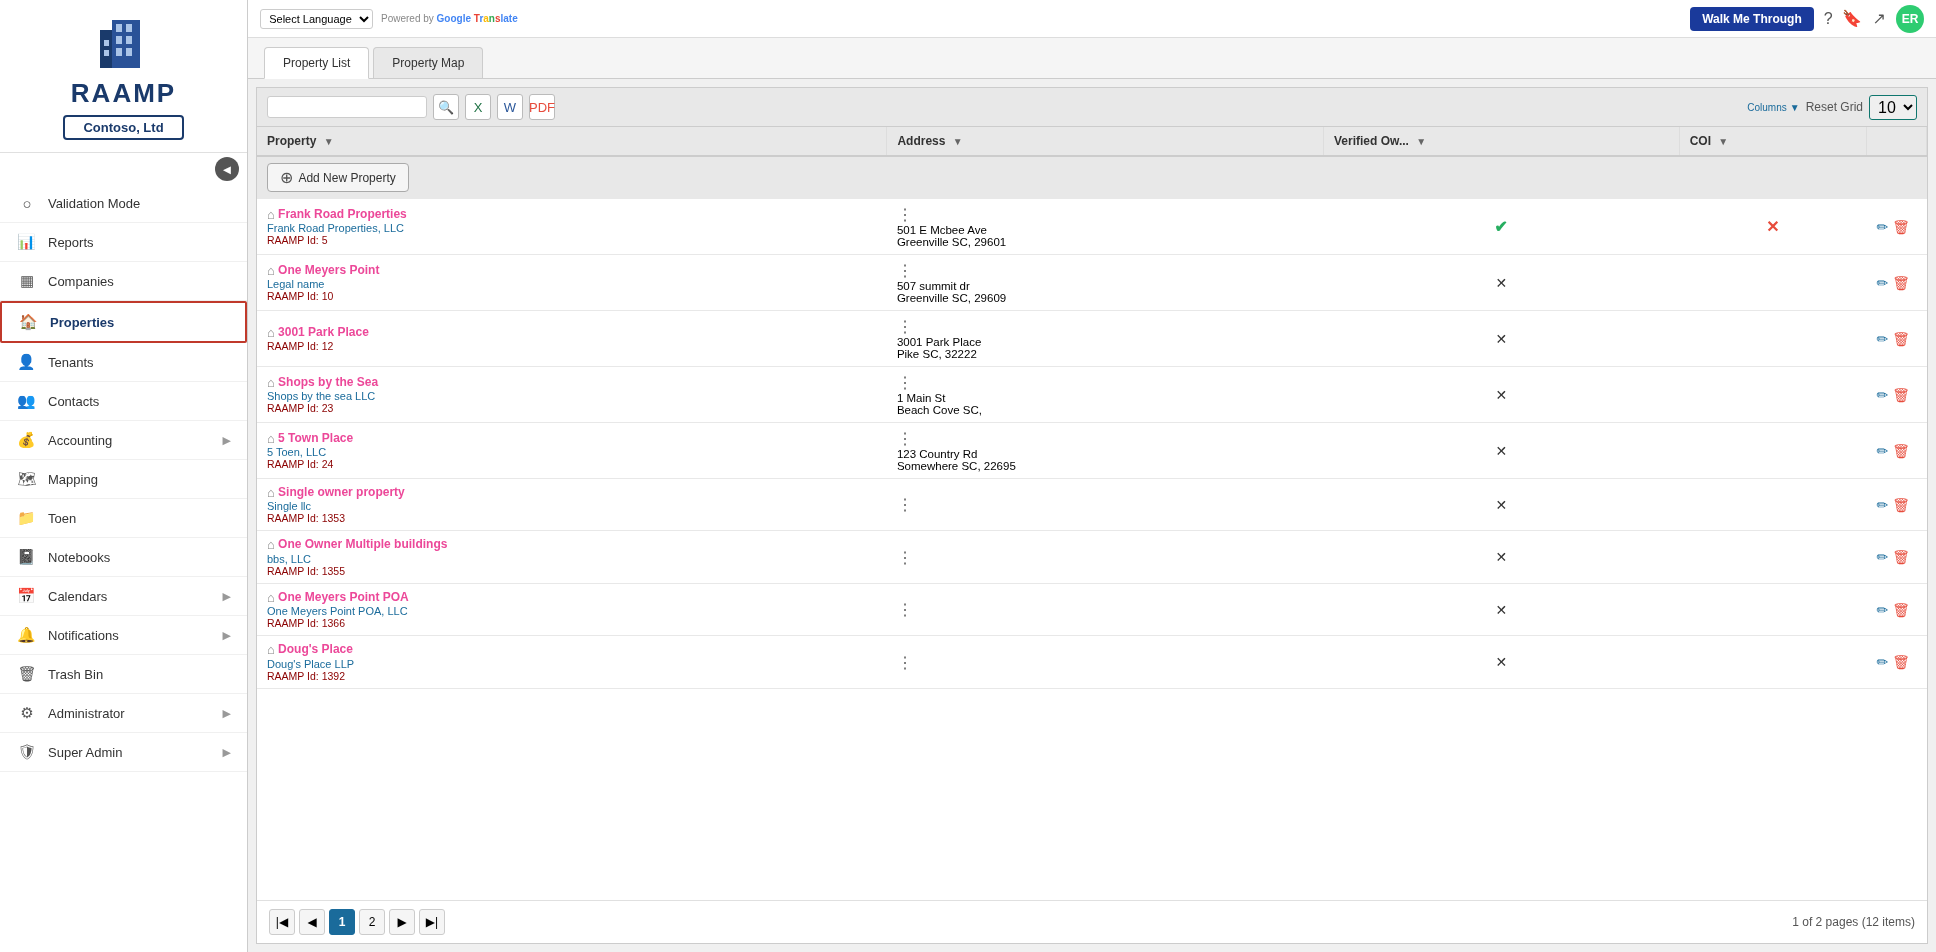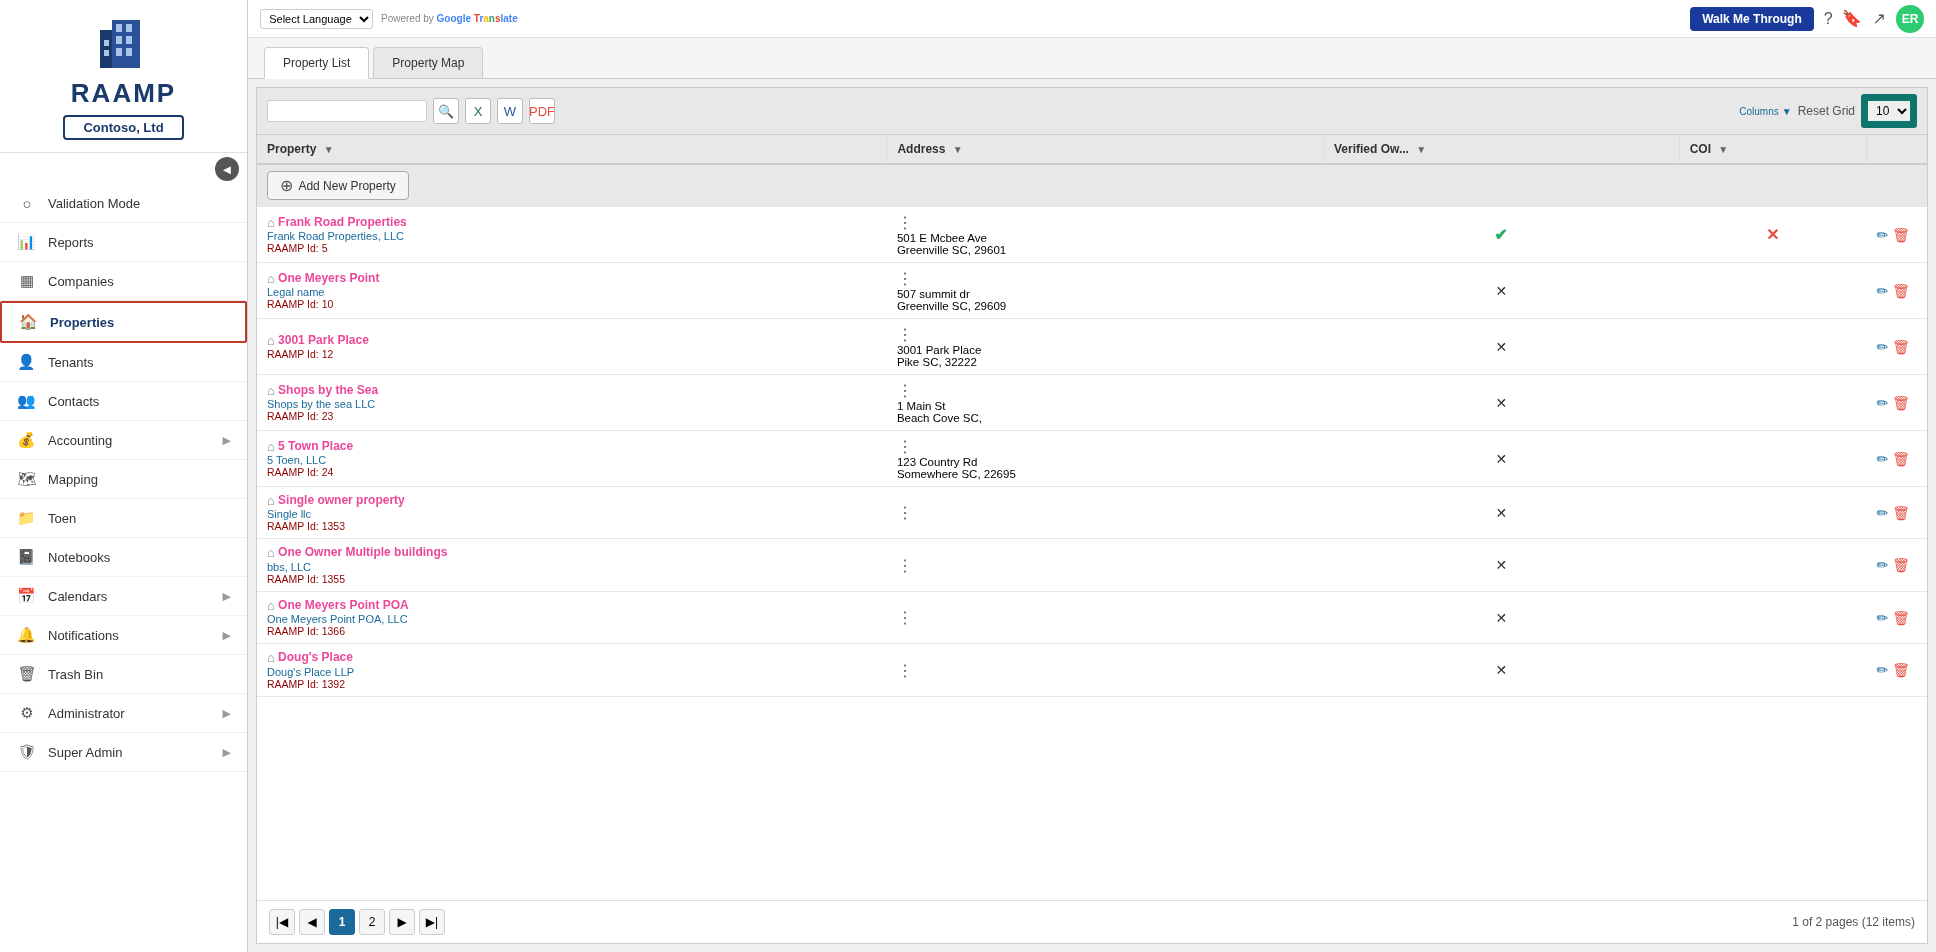--- a/index.html
+++ b/index.html
@@ -138,21 +138,21 @@
       cursor: pointer; border: 1px solid #bbb; border-radius: 3px; background: #fff; font-size: 13px;
     }
     .toolbar-spacer { flex: 1; }
     .columns-btn {
       border: none; background: none; color: #1a6b9b; font-size: 10px; cursor: pointer; display: flex; align-items: center; gap: 3px;
     }
     .reset-grid-btn {
       border: none; background: none; color: #555; font-size: 12px; cursor: pointer;
     }
     .page-size-select {
-      border: 7px solid #0f766e; border-radius: 3px; font-size: 12px; padding: 2px 4px;
+      border: 1px solid #0f766e; border-radius: 3px; font-size: 16px; padding: 2px 4px;
     }
 
     
     .prop-table { width: 100%; border-collapse: collapse; flex: 1; }
     .prop-table thead tr { background: #e8e8e8; }
     .prop-table th {
       padding: 7px 10px; text-align: left; font-size: 12px; font-weight: bold;
       border-bottom: 2px solid #ccc; border-right: 1px solid #ddd; color: #333;
     }
     .prop-table th .filter-icon { color: #666; font-size: 10px; margin-left: 4px; cursor: pointer; }

